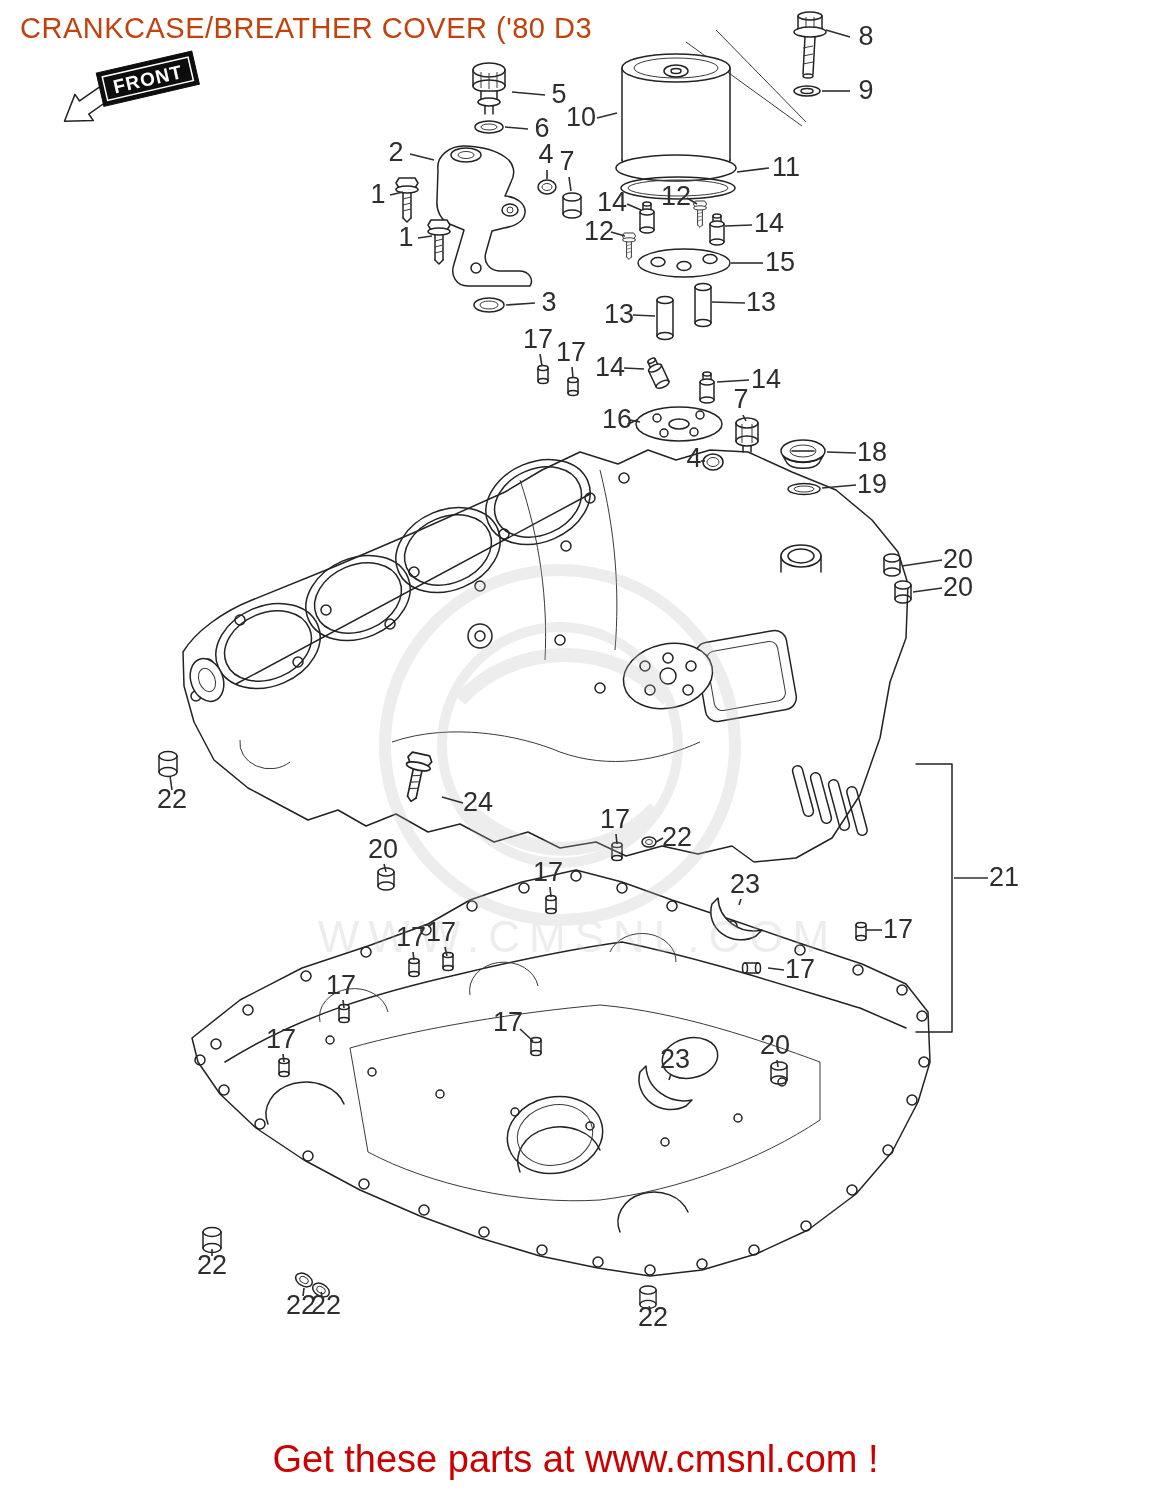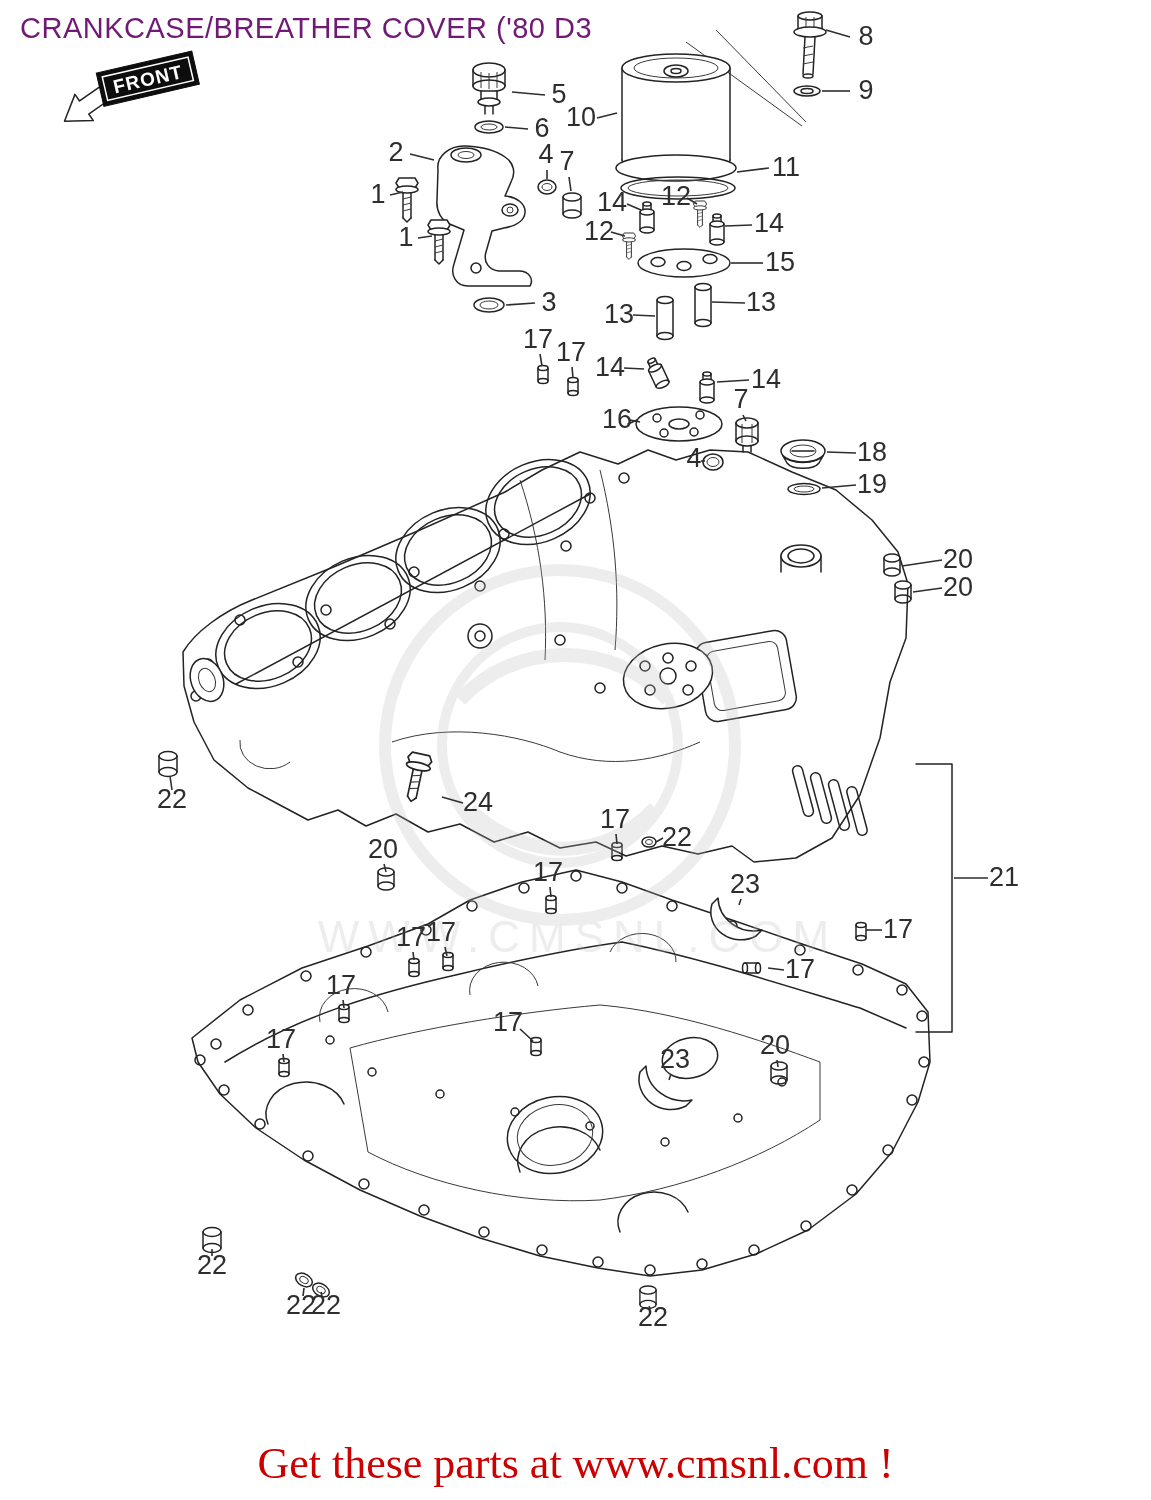--- a/index.html
+++ b/index.html
@@ -1,21 +1,21 @@
 <!DOCTYPE html>
 <html><head>
 <meta charset="utf-8">
 <style>
   html,body{margin:0;padding:0;background:#fff;}
   .page{position:relative;width:1151px;height:1500px;background:#fff;overflow:hidden;
         font-family:"Liberation Sans",sans-serif;}
   .title{position:absolute;top:12px;left:20px;margin:0;font-size:29px;font-weight:400;
-         color:#701a75;letter-spacing:.5px;z-index:6;white-space:nowrap;}
+         color:#c2410c;letter-spacing:.5px;z-index:6;white-space:nowrap;}
   .footer{position:absolute;top:1438px;left:0;width:100%;text-align:center;
-          font-family:Liberation Serif, serif;font-size:44px;color:#cc0000;cursor:pointer;z-index:6;}
+          font-family:Liberation Sans, sans-serif;font-size:38px;color:#cc0000;cursor:pointer;z-index:6;}
   svg.diagram{position:absolute;top:0;left:0;z-index:1;}
   .art{stroke:#232323;stroke-width:1.5;fill:none;stroke-linejoin:round;stroke-linecap:round;}
   .artw{stroke:#232323;stroke-width:1.5;fill:#ffffff;stroke-linejoin:round;}
   .thin{stroke:#3a3a3a;stroke-width:1;fill:none;}
   text.callout{font:27px "Liberation Sans",sans-serif;fill:#2e2e2e;text-anchor:middle;}
   line.leader{stroke:#2e2e2e;stroke-width:1.6;}
   .wm{opacity:.25;}
   .wm-stroke{stroke:#b9b9b9;fill:none;}
   text.wm-text{font:44px "Liberation Sans",sans-serif;fill:#b9b9b9;letter-spacing:9px;text-anchor:middle;}
   text.front-label{font:bold 19px "Liberation Sans",sans-serif;fill:#ffffff;letter-spacing:1px;text-anchor:middle;}

